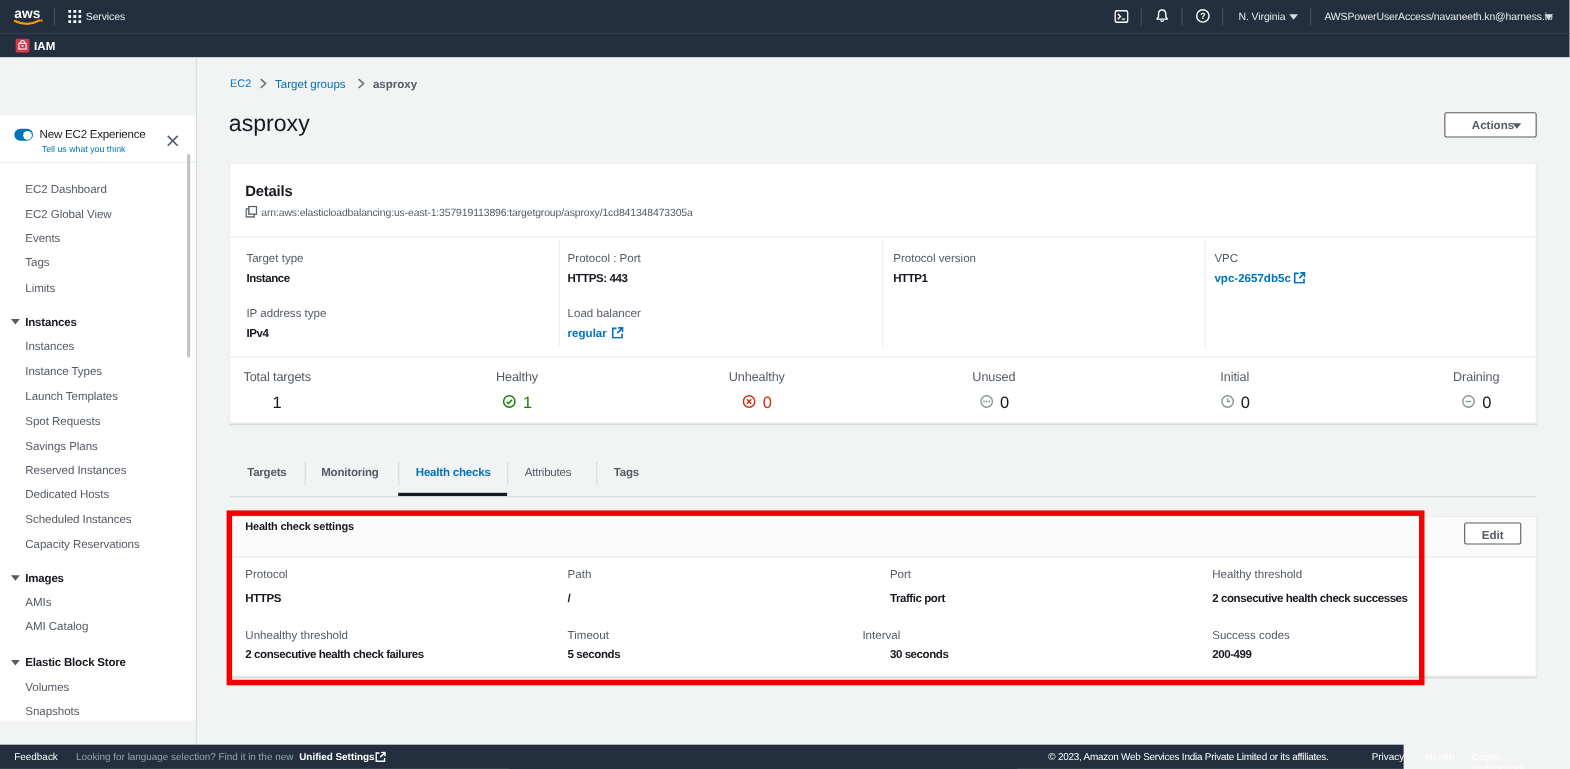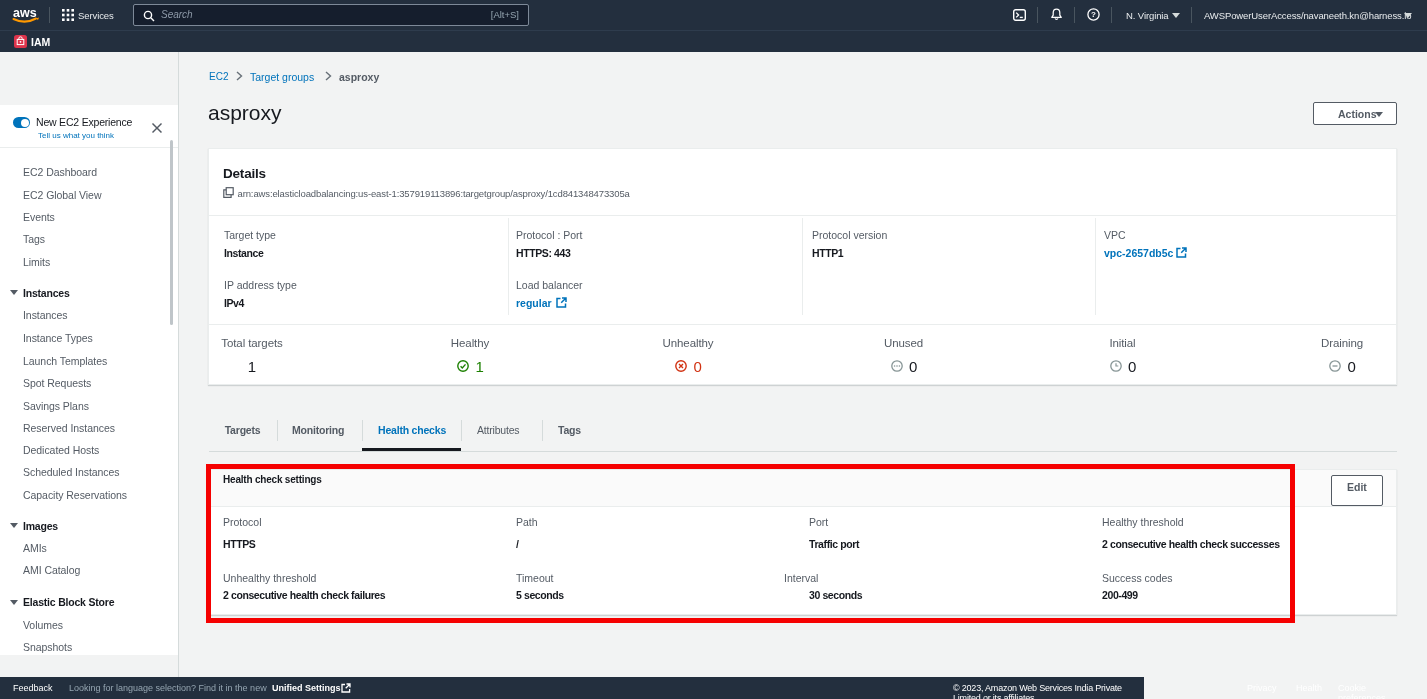--- a/index.html
+++ b/index.html
@@ -25,21 +25,21 @@
 .sbitem { position:absolute; left:23px; color:#545b64; font-size:10.5px; letter-spacing:-0.05px; line-height:14px; }
 .sbhead { position:absolute; left:23px; color:#16191f; font-size:10.5px; font-weight:bold; letter-spacing:-0.2px; line-height:14px; }
 .sbtri { position:absolute; left:10px; width:0; height:0; border-left:4px solid transparent; border-right:4px solid transparent; border-top:5px solid #545b64; }
 #sb-scroll { position:absolute; left:170px; top:140px; width:3px; height:185px; background:#bfc5c9; border-radius:2px; }
 
 
 .card { position:absolute; background:#fff; border:1px solid #eaeded; box-shadow:0 1px 1px 0 rgba(0,28,36,0.15); }
 .gline { position:absolute; background:#eaeded; }
 
 
-#footer { position:absolute; left:0; top:677px; width:1144px; height:22px; background:#232f3e; }
+#footer { position:absolute; left:0; top:677px; width:1276px; height:22px; background:#232f3e; }
 .fttxt { position:absolute; font-size:9px; color:#fff; top:6px; }
 </style>
 </head>
 <body>
 
 <div id="topbar">
   <svg class="abs" style="left:12px;top:5px;" width="30" height="20" viewBox="0 0 30 20">
     <text x="1" y="11.5" font-family="Liberation Sans" font-size="12.5" font-weight="bold" fill="#fff">aws</text>
     <path d="M1.5 14 Q13 19.5 24 13.5" stroke="#f90" stroke-width="2" fill="none" stroke-linecap="round"></path>
     <path d="M24.5 13.2 l2.6 -0.8 l-1.2 2.8 z" fill="#f90"></path>
@@ -52,28 +52,20 @@
         <rect x="9.4" y="0" width="2.6" height="2.6"></rect>
       <rect x="0" y="4.7" width="2.6" height="2.6"></rect>
         <rect x="4.7" y="4.7" width="2.6" height="2.6"></rect>
         <rect x="9.4" y="4.7" width="2.6" height="2.6"></rect>
       <rect x="0" y="9.4" width="2.6" height="2.6"></rect>
         <rect x="4.7" y="9.4" width="2.6" height="2.6"></rect>
         <rect x="9.4" y="9.4" width="2.6" height="2.6"></rect>
     </g>
   </svg>
   <div class="navtxt" style="left:78px;top:10px;">Services</div>
-  <div id="searchbox">
-    <svg class="abs" style="left:9px;top:5px;" width="12" height="12" viewBox="0 0 12 12">
-      <circle cx="5" cy="5" r="3.6" stroke="#fff" stroke-width="1.4" fill="none"></circle>
-      <line x1="7.8" y1="7.8" x2="11" y2="11" stroke="#fff" stroke-width="1.4"></line>
-    </svg>
-    <div class="abs" style="left:27px;top:4px;color:#8d99a8;font-size:10px;font-style:italic;">Search</div>
-    <div class="abs" style="right:9px;top:4px;color:#95a5b1;font-size:9.5px;">[Alt+S]</div>
-  </div>
 
   <svg class="abs" style="left:1013px;top:9px;" width="13" height="12" viewBox="0 0 13 12">
     <rect x="0.7" y="0.7" width="11.6" height="10.6" rx="2" stroke="#fff" stroke-width="1.4" fill="none"></rect>
     <path d="M3.2 3.6 L5.6 6 L3.2 8.4" stroke="#fff" stroke-width="1.3" fill="none"></path>
     <line x1="6.8" y1="8.4" x2="9.8" y2="8.4" stroke="#fff" stroke-width="1.3"></line>
   </svg>
   <div class="navdiv" style="left:1037px;"></div>
   <svg class="abs" style="left:1050px;top:8px;" width="13" height="14" viewBox="0 0 13 14">
     <path d="M6.5 1.1 C4.6 1.1 3.2 2.6 3.2 4.8 L3.2 7.2 L1.8 9.4 L11.2 9.4 L9.8 7.2 L9.8 4.8 C9.8 2.6 8.4 1.1 6.5 1.1 Z" stroke="#fff" stroke-width="1.25" fill="none" stroke-linejoin="round"></path>
     <path d="M5.1 10.4 a1.5 1.5 0 0 0 2.8 0" stroke="#fff" stroke-width="1.2" fill="none"></path>
@@ -244,21 +236,21 @@
     <div style="position:absolute;left:361.5px;top:419.5px;width:1px;height:21px;background:#d5dbdb;"></div>
     <div style="position:absolute;left:461px;top:419.5px;width:1px;height:21px;background:#d5dbdb;"></div>
     <div style="position:absolute;left:542px;top:419.5px;width:1px;height:21px;background:#d5dbdb;"></div>
     <div style="position:absolute;left:362px;top:448px;width:98.5px;height:3px;background:#16191f;"></div>
     <div style="position:absolute;left:209px;top:451px;width:1188px;height:1px;background:#d5dbdb;"></div>
   </div>
 
 <div class="card" style="left:208px;top:469px;width:1189px;height:146px;"></div>
 <div class="abs" style="left:209px;top:470px;width:1187px;height:37px;background:#fafafa;border-bottom:1px solid #eaeded;"></div>
 <div class="abs" style="left:223px;top:474px;color:#16191f;font-size:10px;font-weight:bold;letter-spacing:-0.2px;">Health check settings</div>
-<div class="abs" style="left:1331px;top:475px;width:52px;height:31px;background:#fff;border:1px solid #545b64;border-radius:2px;">
+<div class="abs" style="left:1331px;top:475px;width:52px;height:20px;background:#fff;border:1px solid #545b64;border-radius:2px;">
   <div class="abs" style="left:15px;top:5px;color:#545b64;font-size:10.5px;font-weight:bold;">Edit</div>
 </div>
 
 <div class="abs lbl" style="left:223px;top:516px;">Protocol</div>
 <div class="abs val" style="left:223px;top:538px;">HTTPS</div>
 <div class="abs lbl" style="left:223px;top:572px;">Unhealthy threshold</div>
 <div class="abs val" style="left:223px;top:589px;">2 consecutive health check failures</div>
 
 <div class="abs lbl" style="left:516px;top:516px;">Path</div>
 <div class="abs val" style="left:516px;top:538px;">/</div>

